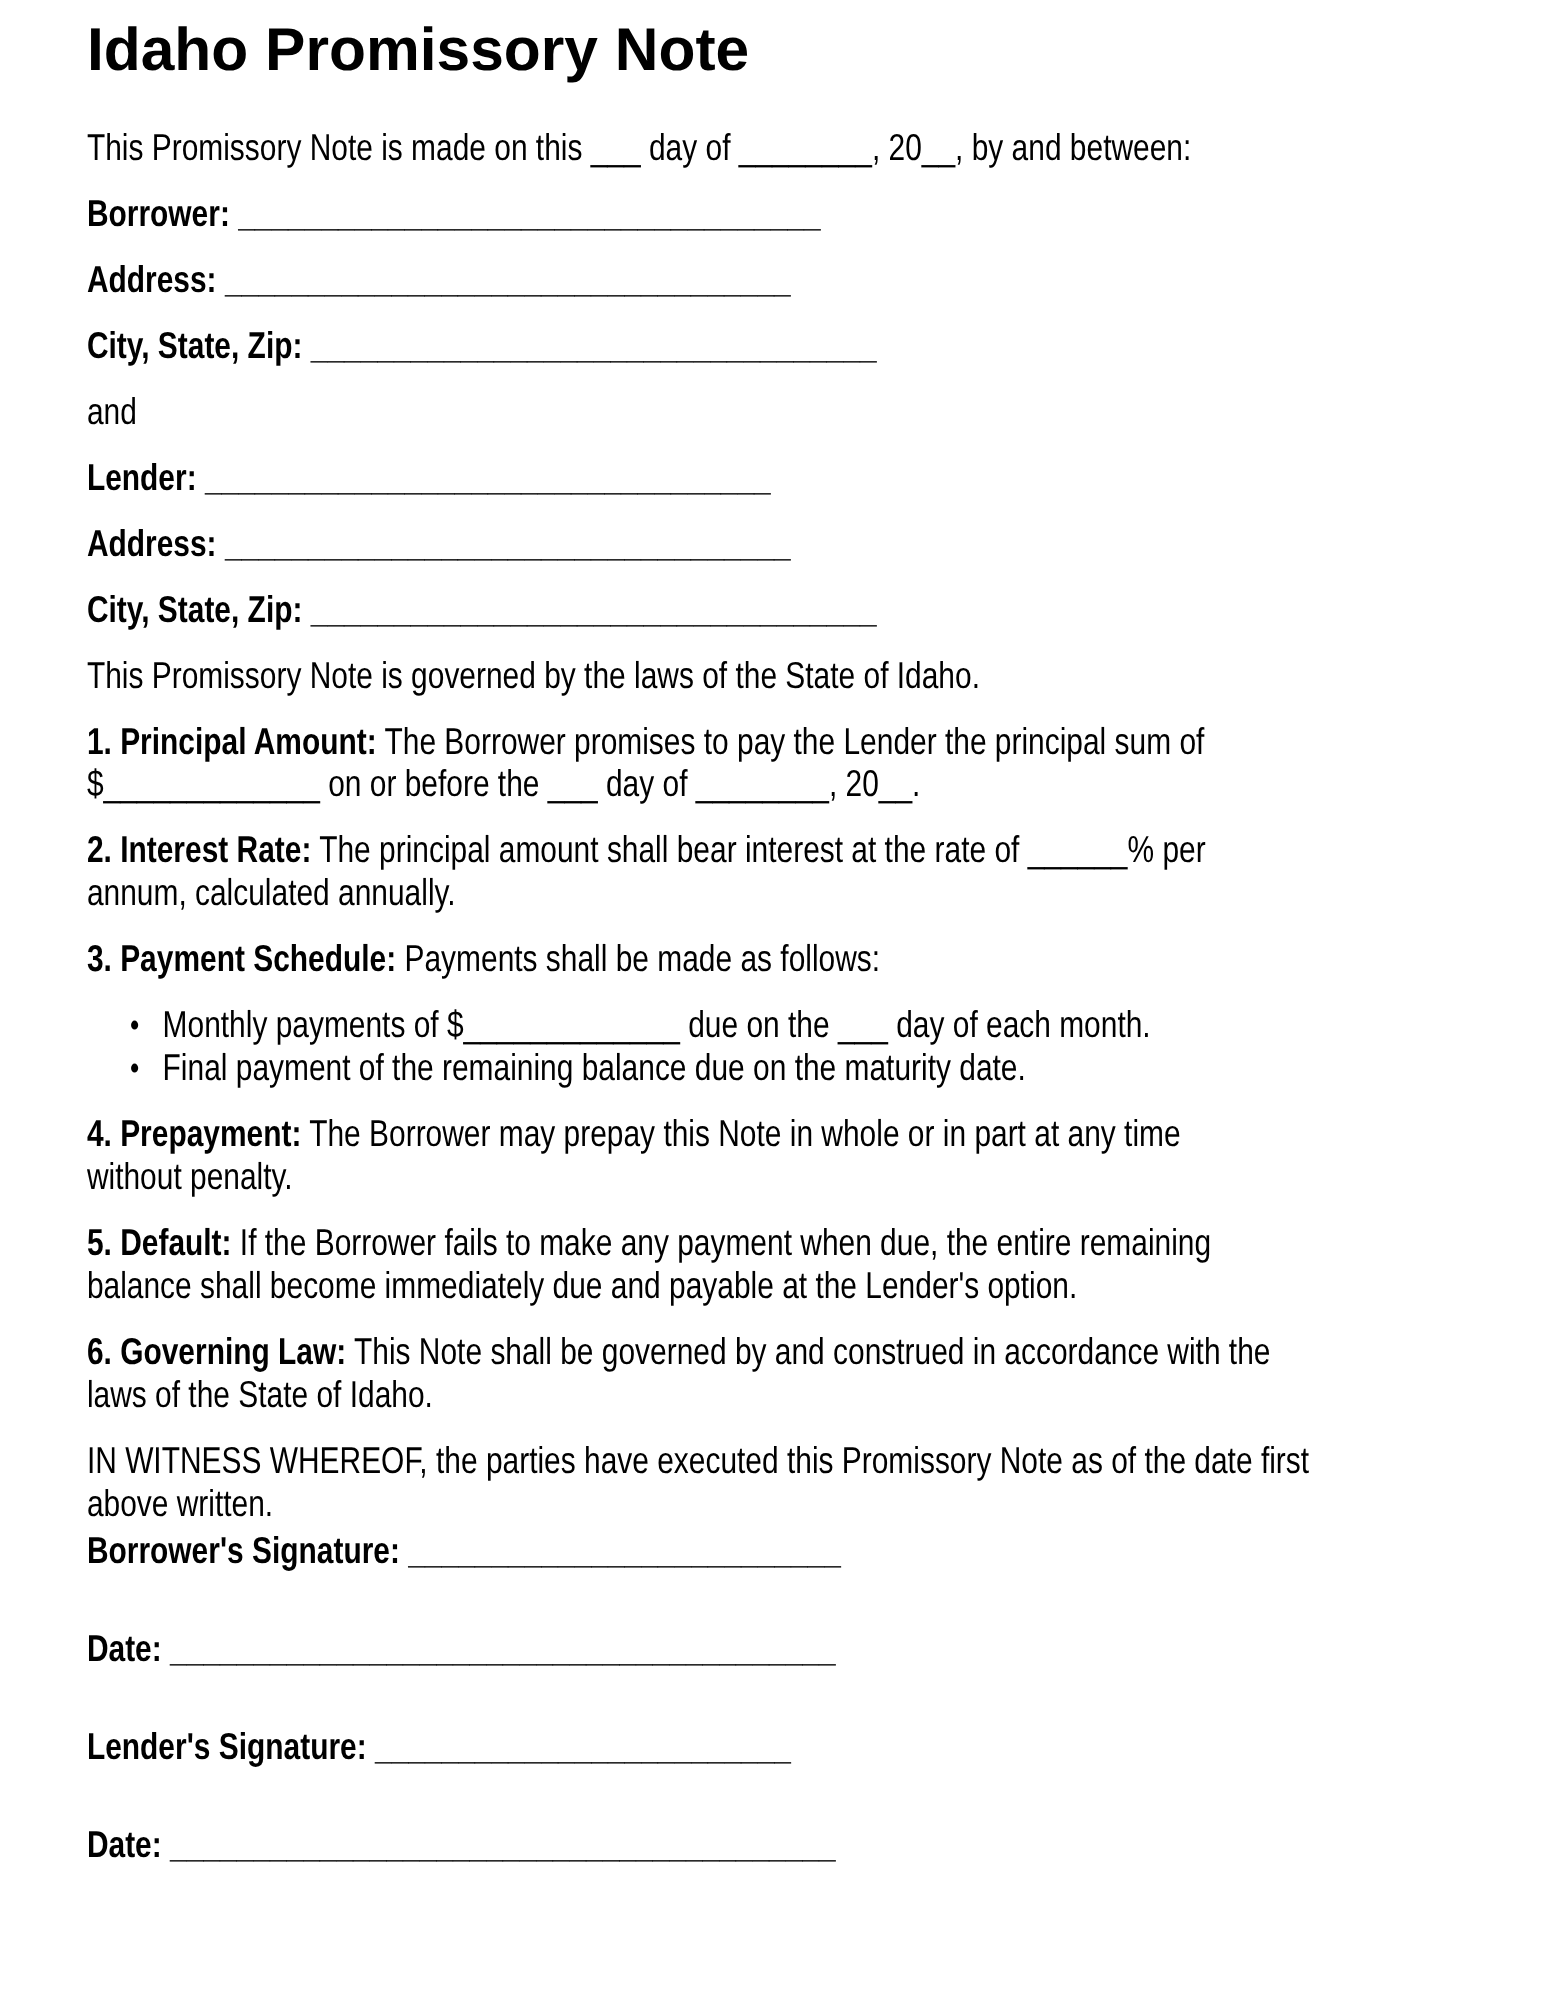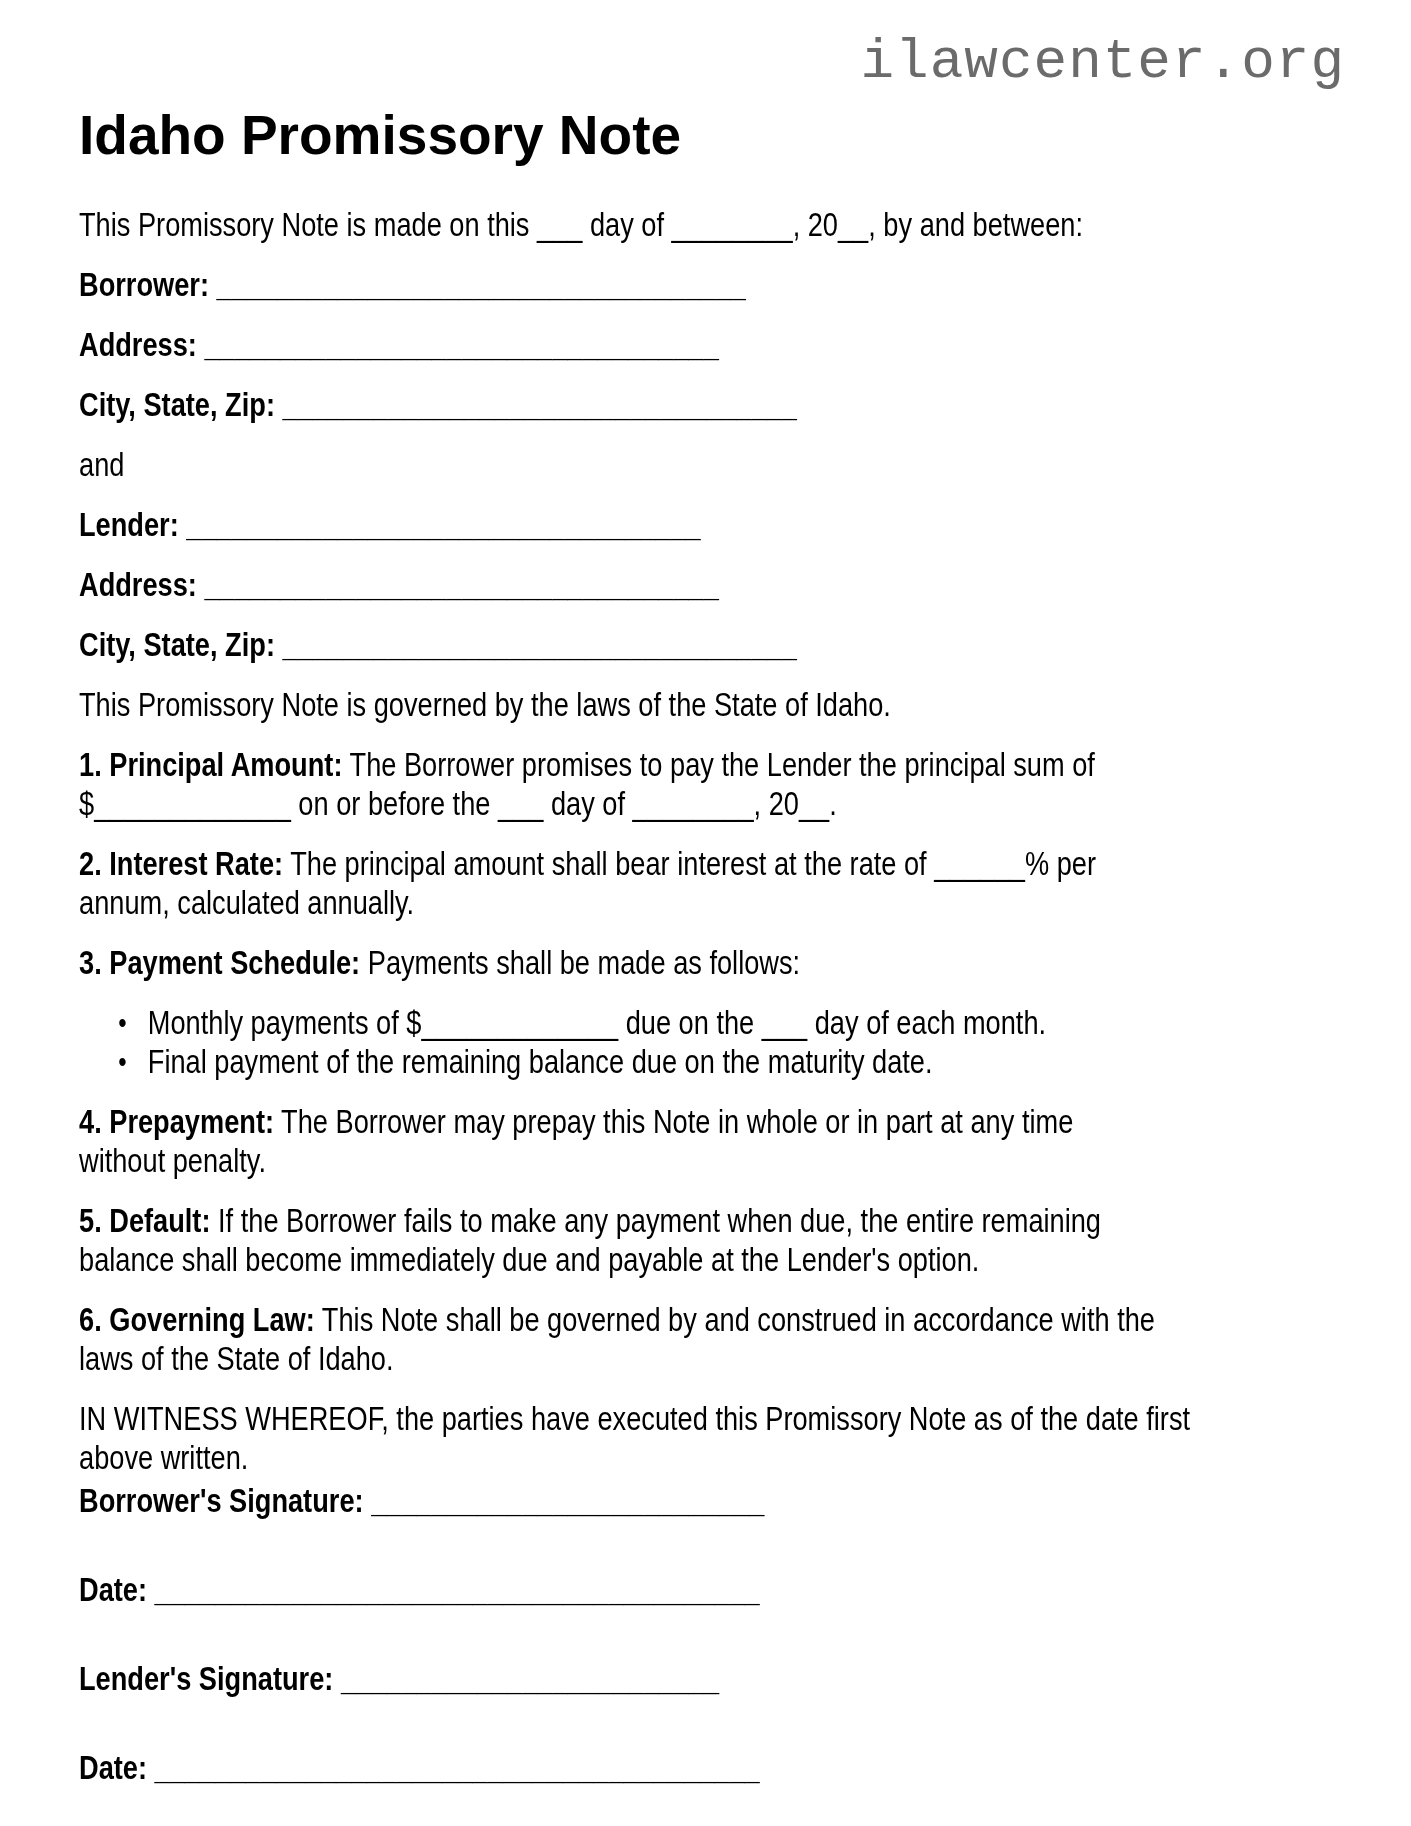--- a/index.html
+++ b/index.html
@@ -56,21 +56,20 @@
     line-height: 39px;
   }
   .witness { margin-bottom: 4px; }
   .sig { margin-bottom: 50px; font-weight: 700; }
 </style>
 </head>
 <body>
 
 <div class="doc">
 
-  <div class="watermark">ilawcenter.org</div>
 
   <h1 class="title">Idaho Promissory Note</h1>
 
   <p class="para">This Promissory Note is made on this ___ day of ________, 20__, by and between:</p>
 
   <p class="para field">
     <strong>Borrower:</strong>
     <span class="blank">___________________________________</span>
   </p>
 

